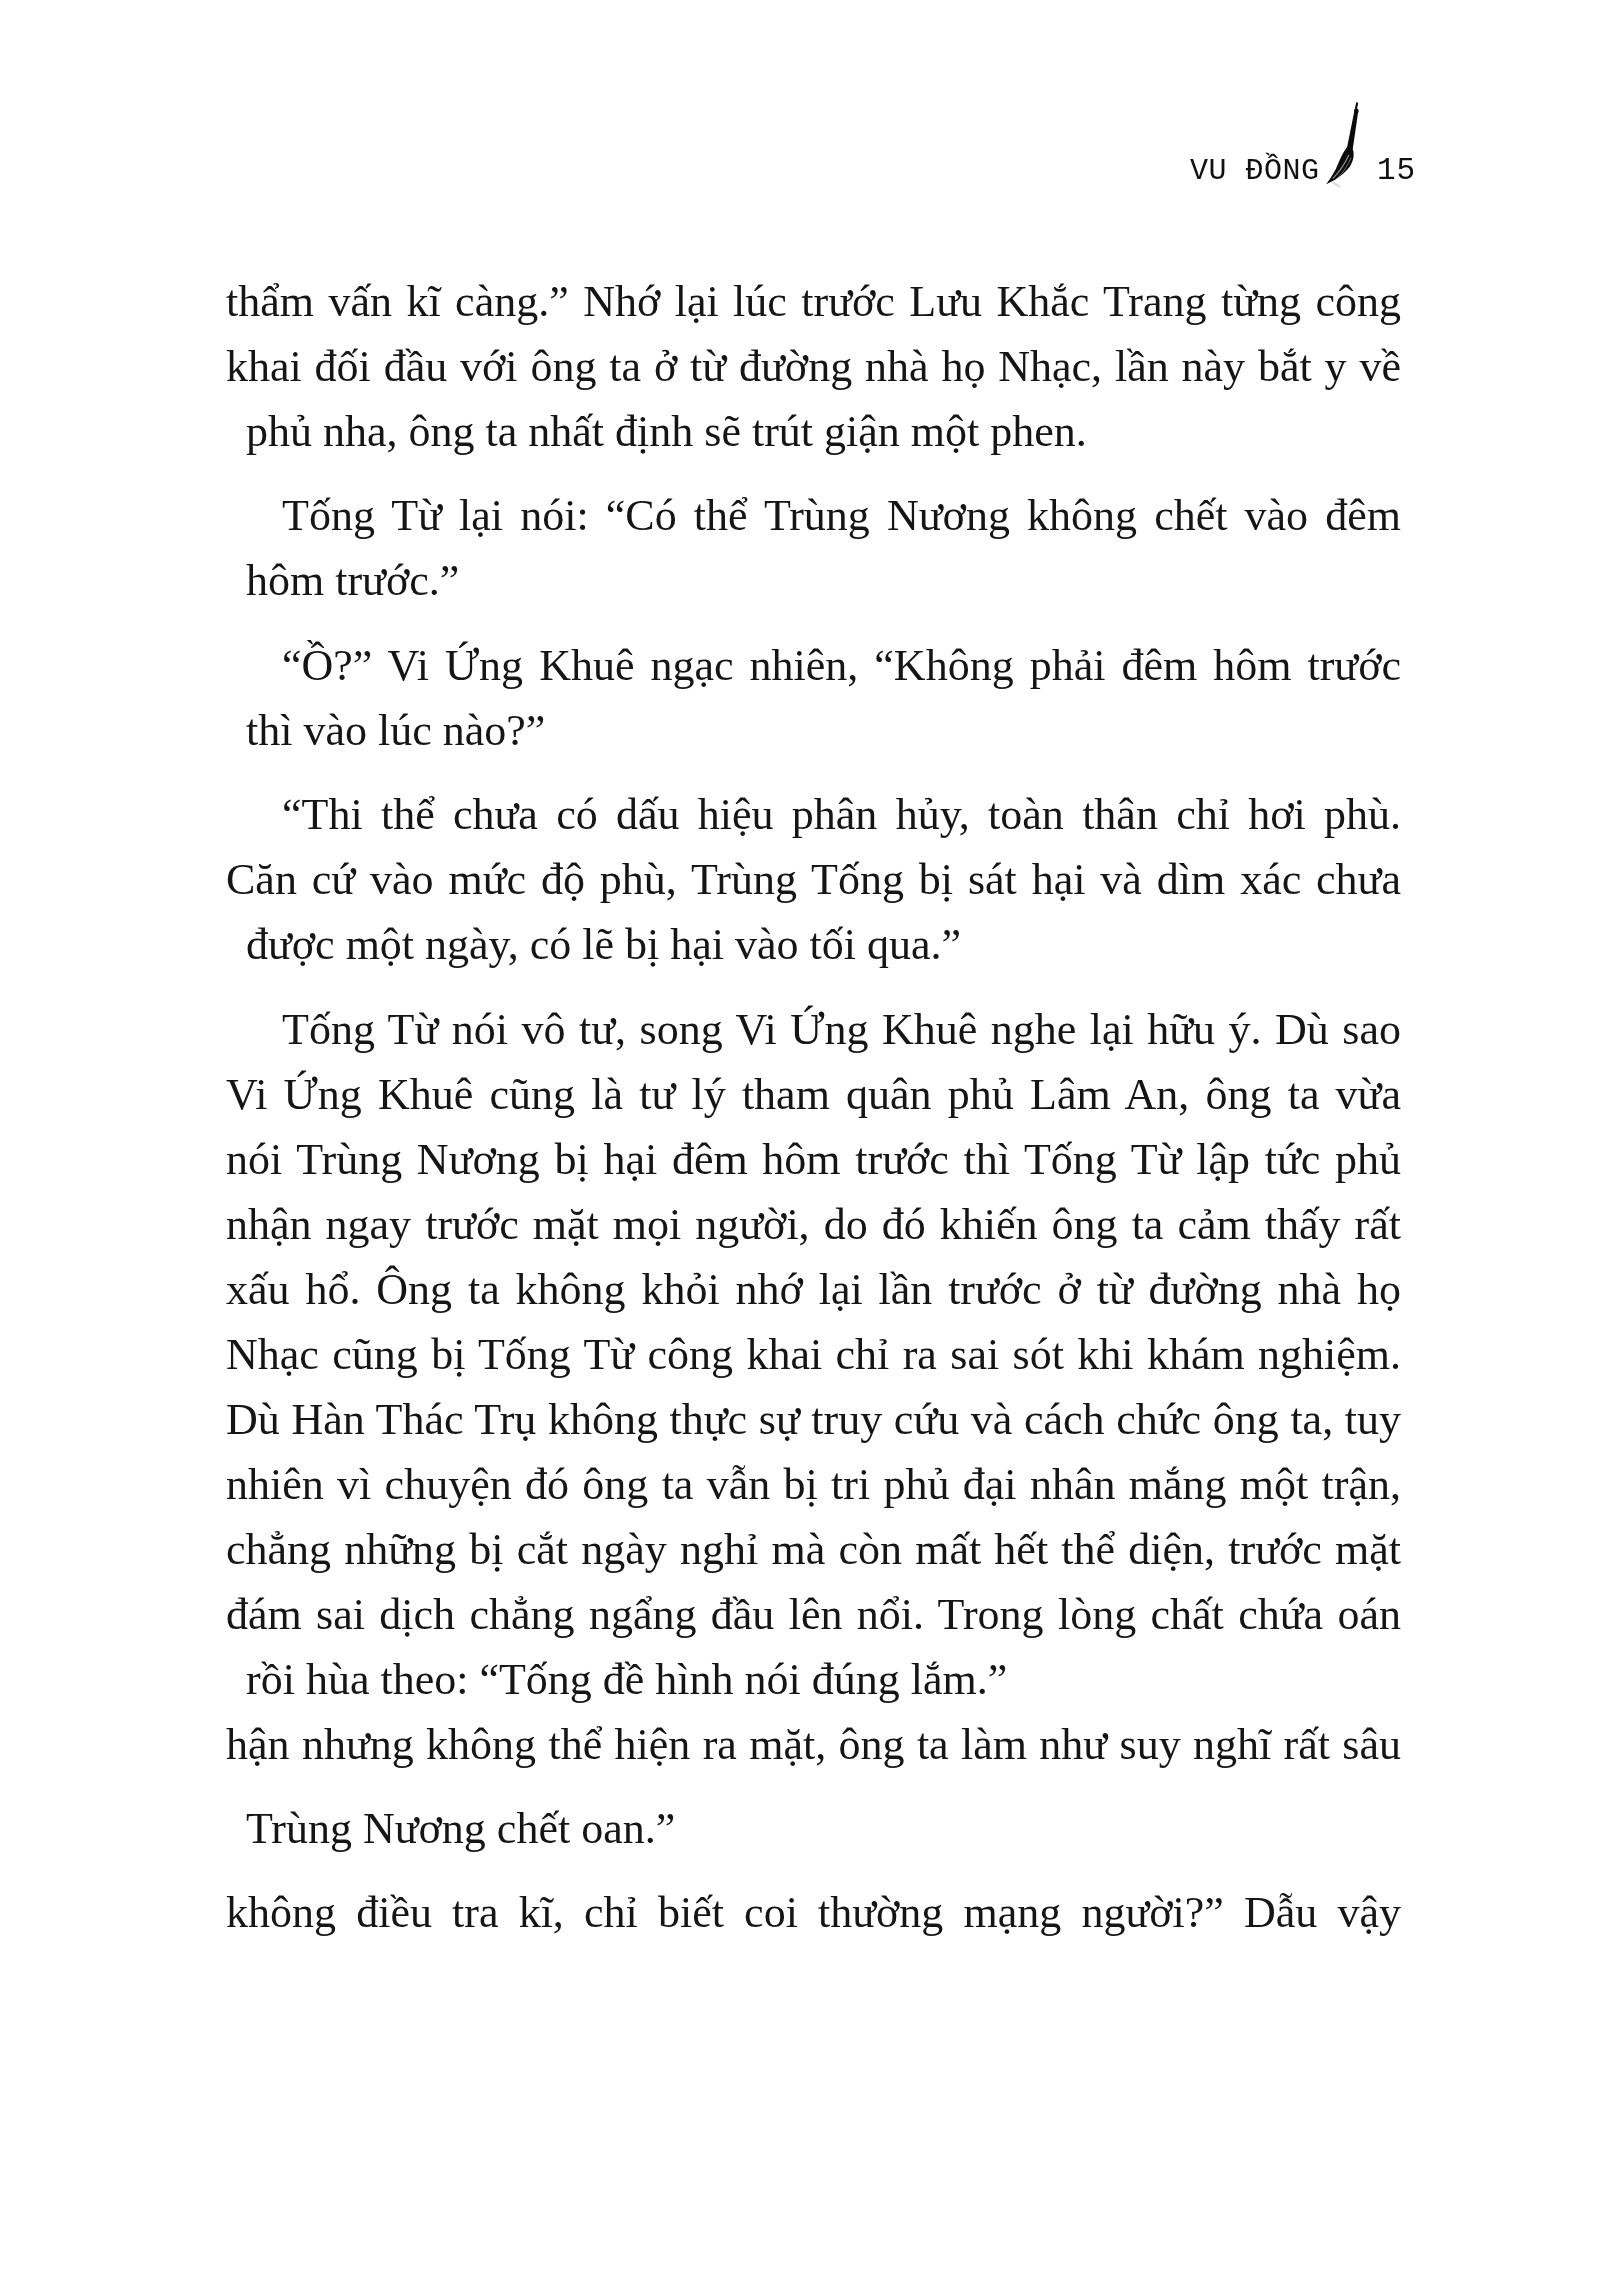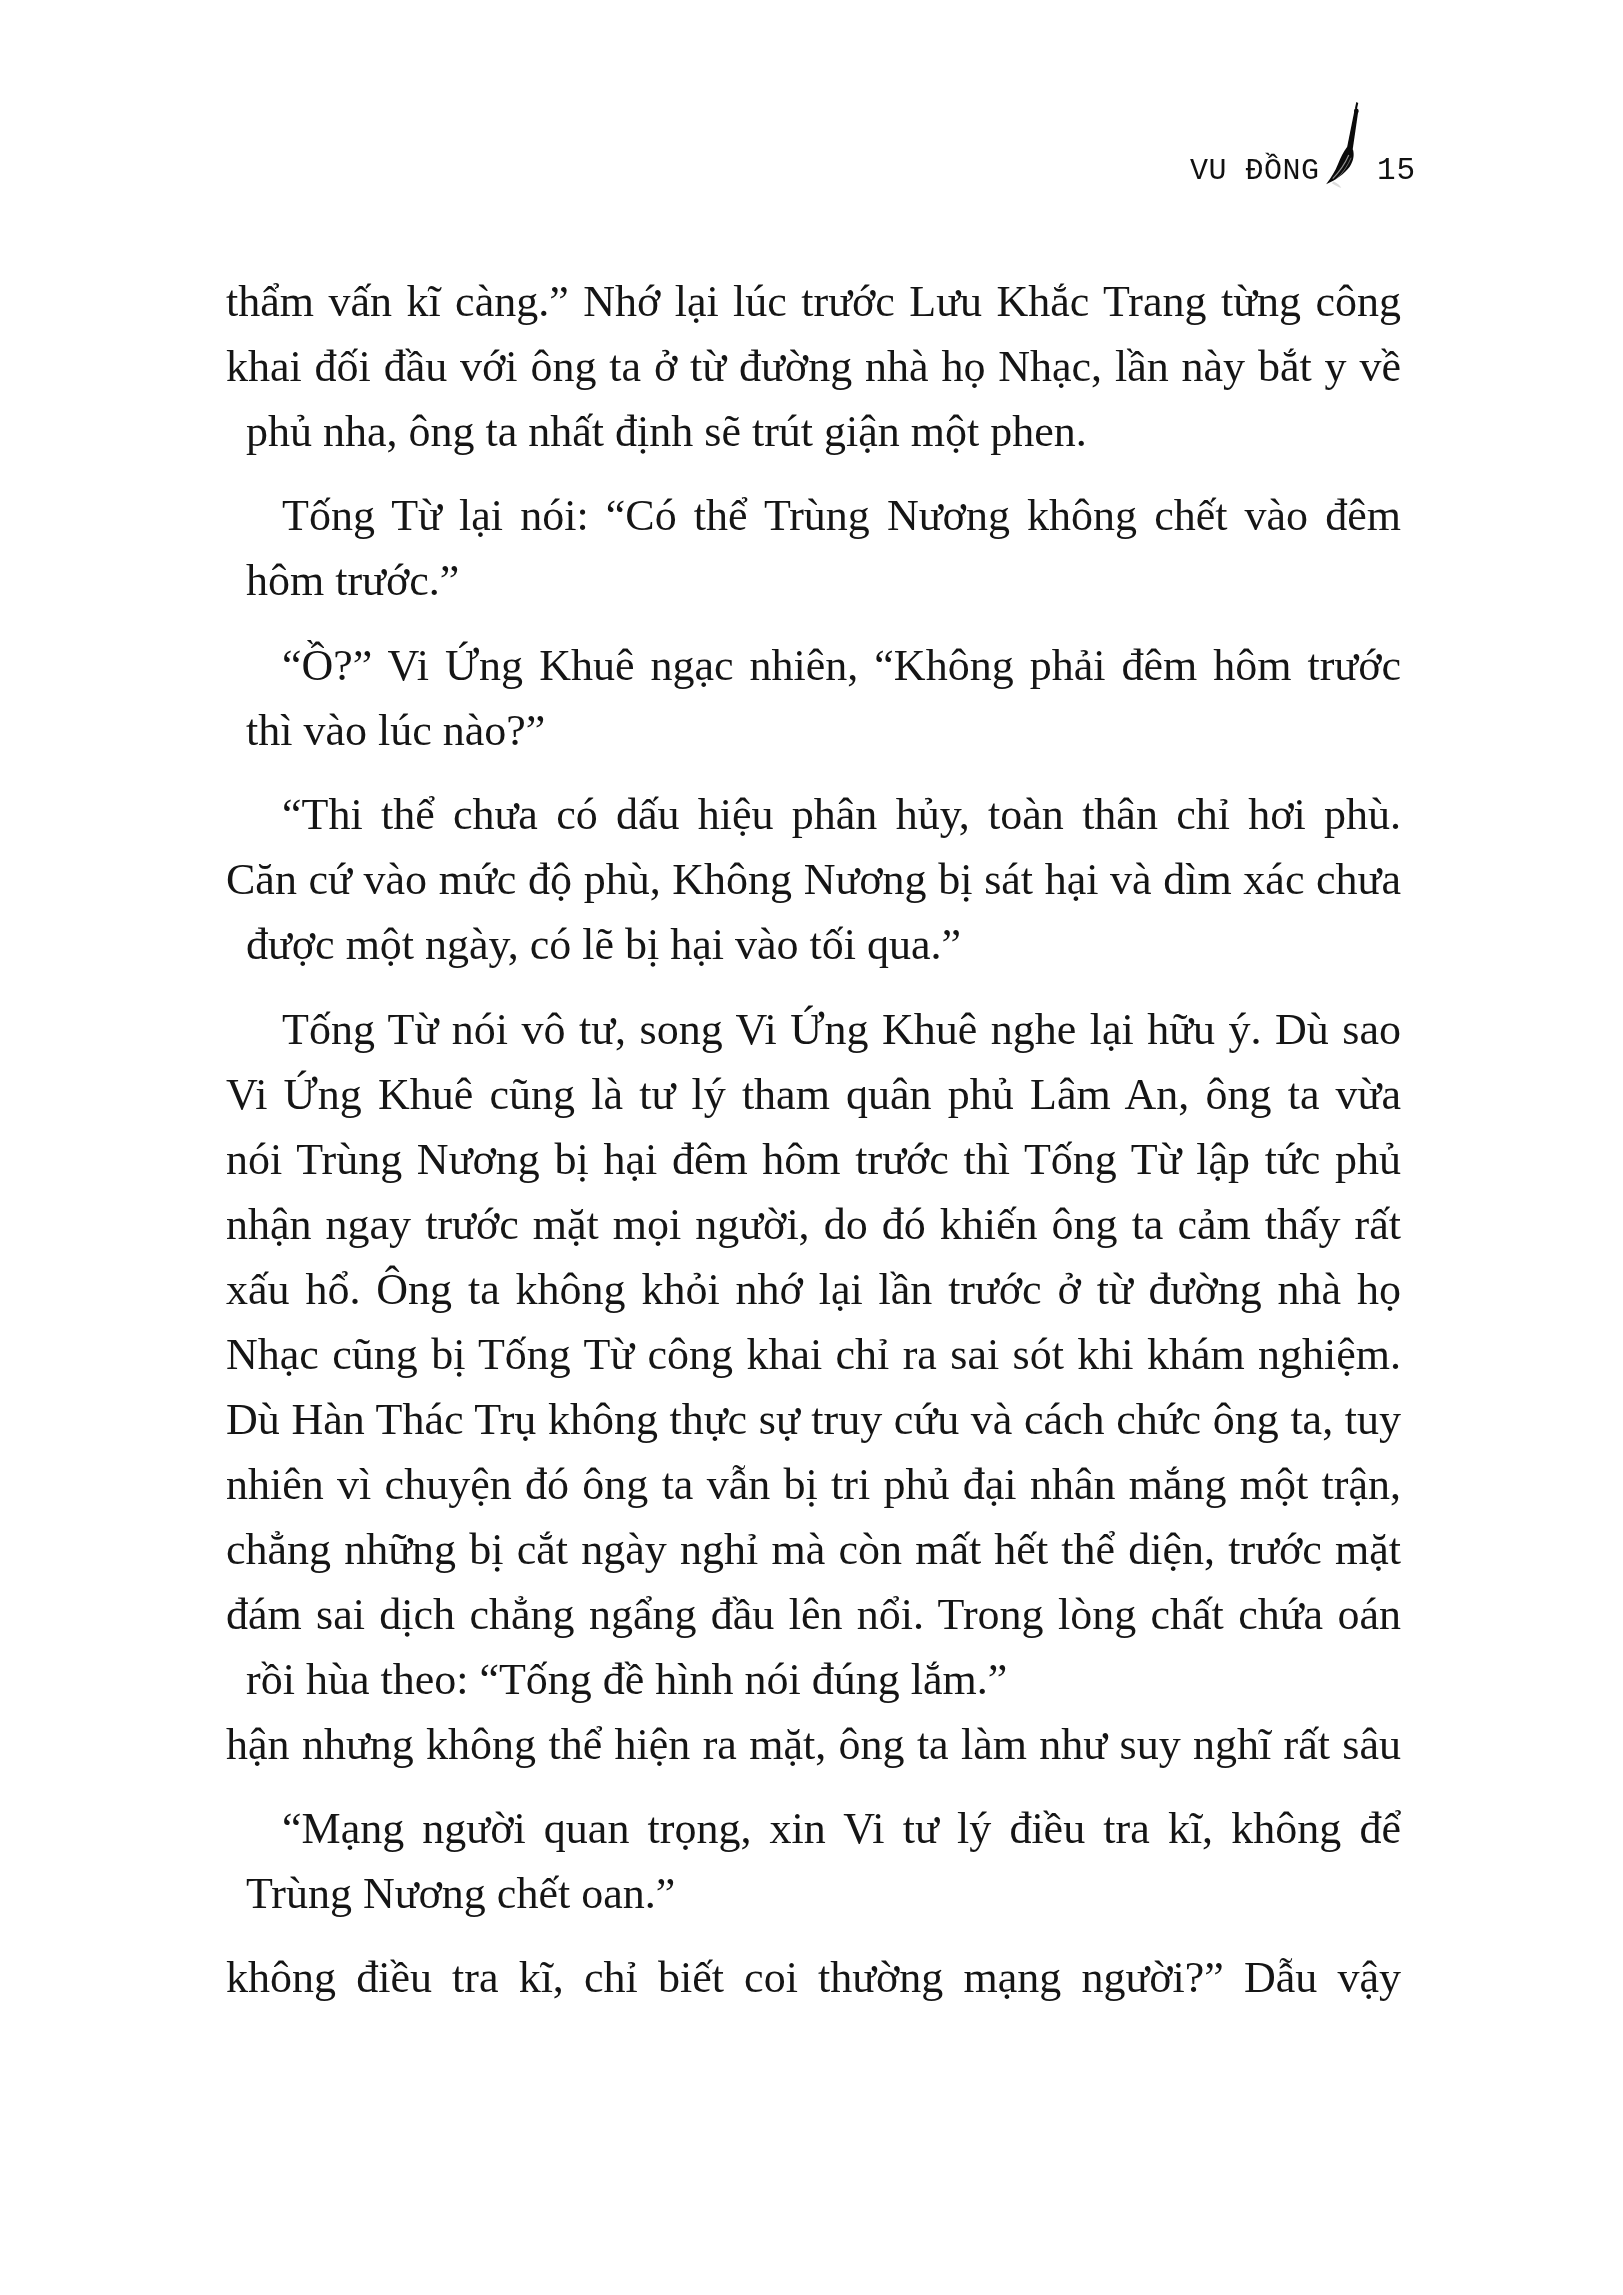--- a/index.html
+++ b/index.html
@@ -109,39 +109,38 @@
       <div class="para">
         <div class="line indent">Tống Từ lại nói: “Có thể Trùng Nương không chết vào đêm</div>
         <div class="line endline">hôm trước.”</div>
       </div>
       <div class="para">
         <div class="line indent">“Ồ?” Vi Ứng Khuê ngạc nhiên, “Không phải đêm hôm trước</div>
         <div class="line endline">thì vào lúc nào?”</div>
       </div>
       <div class="para">
         <div class="line indent">“Thi thể chưa có dấu hiệu phân hủy, toàn thân chỉ hơi phù.</div>
-        <div class="line">Căn cứ vào mức độ phù, Không Nương bị sát hại và dìm xác chưa</div>
+        <div class="line">Căn cứ vào mức độ phù, Trùng Tống bị sát hại và dìm xác chưa</div>
         <div class="line endline">được một ngày, có lẽ bị hại vào tối qua.”</div>
       </div>
       <div class="para">
         <div class="line indent">Tống Từ nói vô tư, song Vi Ứng Khuê nghe lại hữu ý. Dù sao</div>
         <div class="line">Vi Ứng Khuê cũng là tư lý tham quân phủ Lâm An, ông ta vừa</div>
         <div class="line">nói Trùng Nương bị hại đêm hôm trước thì Tống Từ lập tức phủ</div>
         <div class="line">nhận ngay trước mặt mọi người, do đó khiến ông ta cảm thấy rất</div>
         <div class="line">xấu hổ. Ông ta không khỏi nhớ lại lần trước ở từ đường nhà họ</div>
         <div class="line">Nhạc cũng bị Tống Từ công khai chỉ ra sai sót khi khám nghiệm.</div>
         <div class="line">Dù Hàn Thác Trụ không thực sự truy cứu và cách chức ông ta, tuy</div>
         <div class="line">nhiên vì chuyện đó ông ta vẫn bị tri phủ đại nhân mắng một trận,</div>
         <div class="line">chẳng những bị cắt ngày nghỉ mà còn mất hết thể diện, trước mặt</div>
         <div class="line">đám sai dịch chẳng ngẩng đầu lên nổi. Trong lòng chất chứa oán</div>
         <div class="line endline">rồi hùa theo: “Tống đề hình nói đúng lắm.”</div>
         <div class="line">hận nhưng không thể hiện ra mặt, ông ta làm như suy nghĩ rất sâu</div>
       </div>
       <div class="para">
-        <div class="line indent">“Mạng người quan trọng, xin Vi tư lý điều tra kĩ, không để</div>
         <div class="line endline">Trùng Nương chết oan.”</div>
       </div>
       <div class="para">
         <div class="line">không điều tra kĩ, chỉ biết coi thường mạng người?” Dẫu vậy</div>
       </div>
     </div>
 
 </div>
 
 

